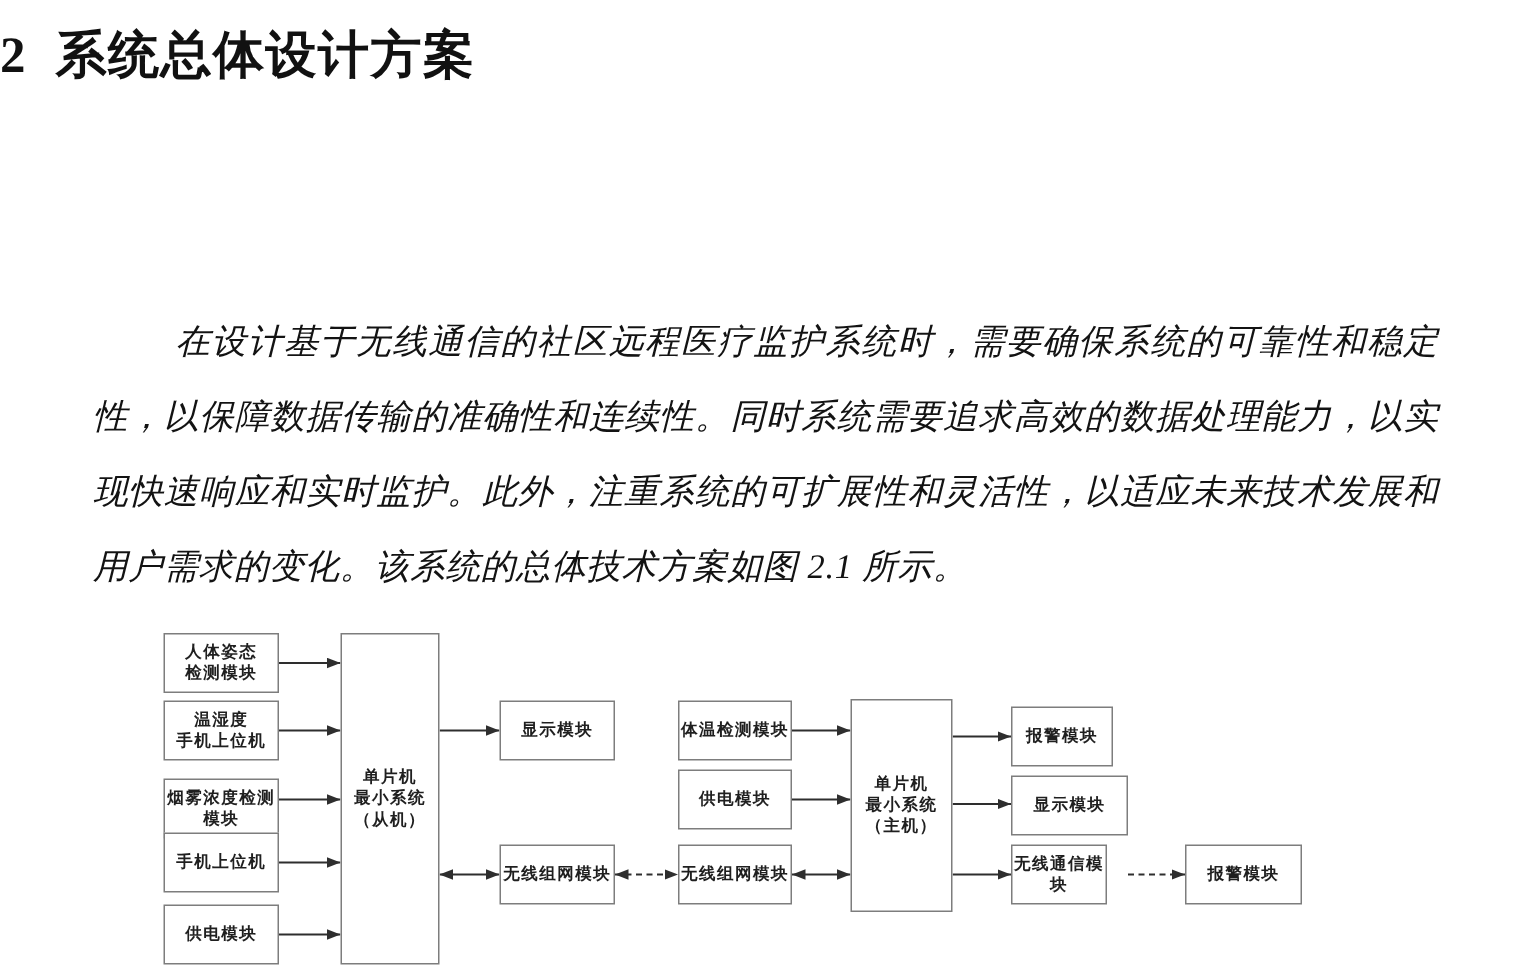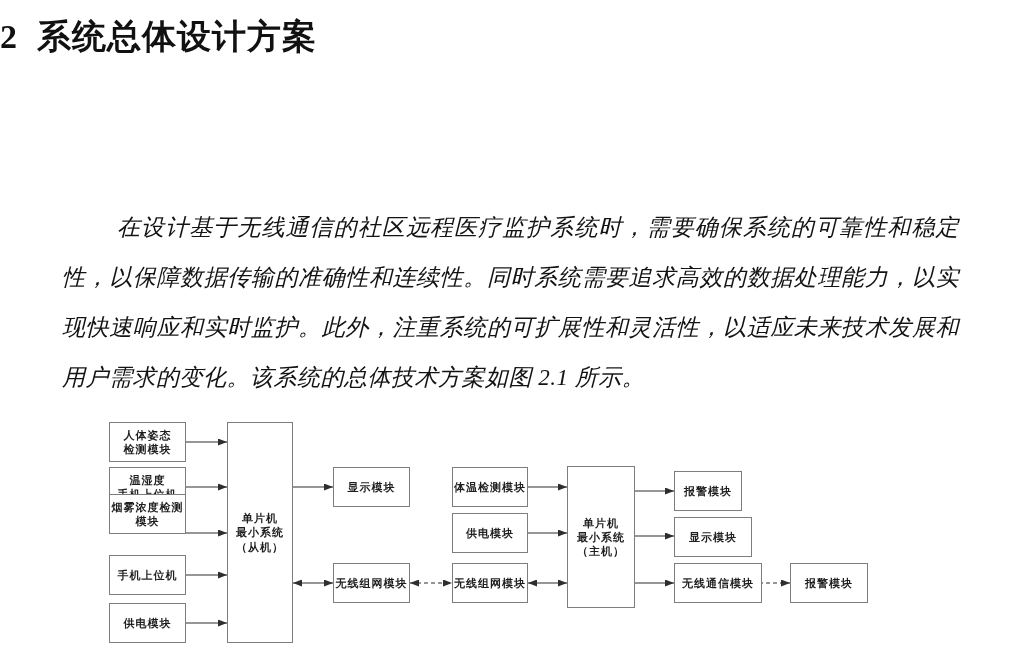--- a/index.html
+++ b/index.html
@@ -119,35 +119,35 @@
           <line x1="635" y1="536" x2="674" y2="536" class="edge" marker-end="url(#ah-end)"></line>
           <line x1="635" y1="583" x2="674" y2="583" class="edge" marker-end="url(#ah-end)"></line>
           <line x1="752" y1="583" x2="790" y2="583" class="edge dashed" marker-end="url(#ah-end)"></line>
         </g>
     </svg>
     <div id="node-layer">
         <div class="node" style="left: 109px; top: 422px; width: 77px; height: 40px;">人体姿态
 检测模块</div>
         <div class="node" style="left: 109px; top: 467px; width: 77px; height: 40px;">温湿度
 手机上位机</div>
-        <div class="node" style="left: 109px; top: 494px; width: 77px; height: 40px;">烟雾浓度检测
+        <div class="node" style="left: 109px; top: 519px; width: 77px; height: 40px;">烟雾浓度检测
 模块</div>
         <div class="node" style="left: 109px; top: 555px; width: 77px; height: 40px;">手机上位机</div>
         <div class="node" style="left: 109px; top: 603px; width: 77px; height: 40px;">供电模块</div>
         <div class="node" style="left: 227px; top: 422px; width: 66px; height: 221px;">单片机
 最小系统
 （从机）</div>
         <div class="node" style="left: 333px; top: 467px; width: 77px; height: 40px;">显示模块</div>
         <div class="node" style="left: 333px; top: 563px; width: 77px; height: 40px;">无线组网模块</div>
         <div class="node" style="left: 452px; top: 467px; width: 76px; height: 40px;">体温检测模块</div>
         <div class="node" style="left: 452px; top: 513px; width: 76px; height: 40px;">供电模块</div>
         <div class="node" style="left: 452px; top: 563px; width: 76px; height: 40px;">无线组网模块</div>
         <div class="node" style="left: 567px; top: 466px; width: 68px; height: 142px;">单片机
 最小系统
 （主机）</div>
         <div class="node" style="left: 674px; top: 471px; width: 68px; height: 40px;">报警模块</div>
         <div class="node" style="left: 674px; top: 517px; width: 78px; height: 40px;">显示模块</div>
-        <div class="node" style="left: 674px; top: 563px; width: 88px; height: 40px;">无线通信模块</div>
+        <div class="node" style="left: 674px; top: 563px; width: 64px; height: 40px;">无线通信模块</div>
         <div class="node" style="left: 790px; top: 563px; width: 78px; height: 40px;">报警模块</div>
       </div>
   </div>
 
 </div>
 
 </body></html>

